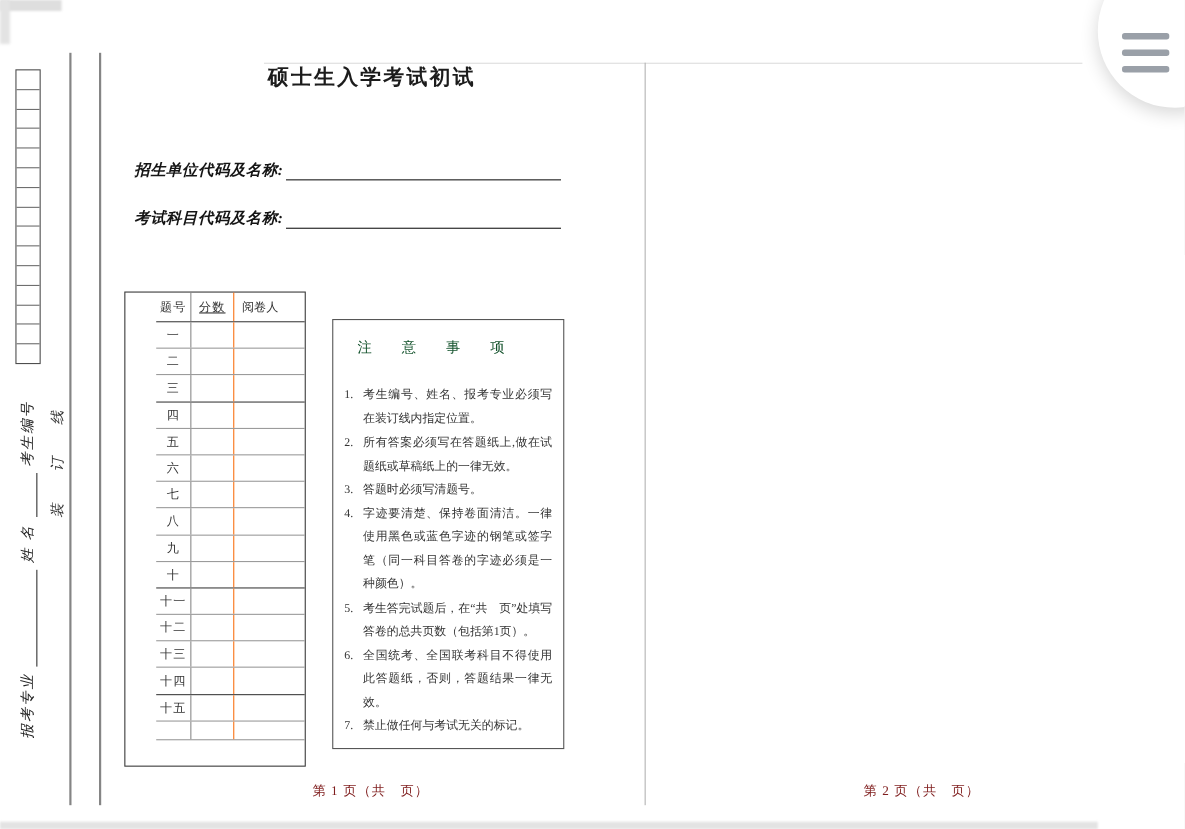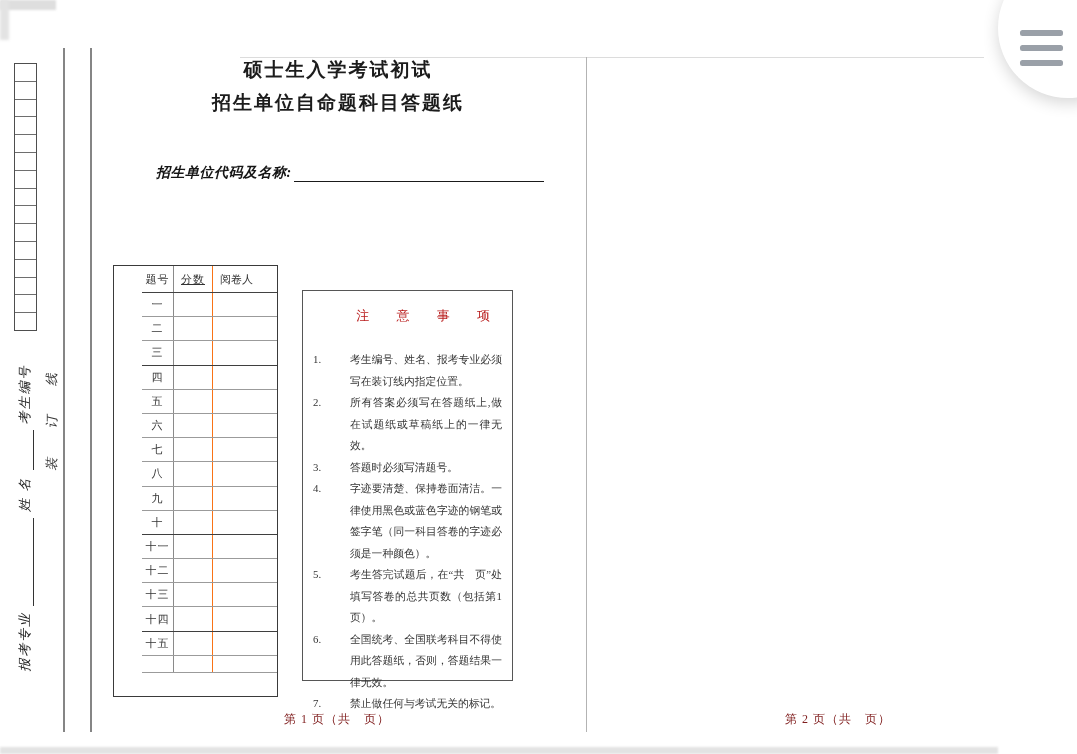--- a/index.html
+++ b/index.html
@@ -34,44 +34,44 @@
                    color:#333;white-space:nowrap;}
 
   
   .p1-title{position:absolute;left:92px;width:492px;text-align:center;font-weight:bold;
             letter-spacing:2px;font-size:19px;color:#1c1c1c;}
   .t1{top:57px;} .t2{top:90px;}
 
   
   .field-row{position:absolute;left:122px;width:388px;display:flex;align-items:flex-end;
              font-size:14px;font-weight:bold;font-style:italic;color:#151515;letter-spacing:.5px;}
-  .f1{top:164px;margin-left:34px;} .f2{top:190px;}
+  .f1{top:146px;} .f2{top:190px;}
   .field-line{flex:1;border-bottom:1.5px solid #1a1a1a;height:15px;margin-left:2px;}
 
   
   .score-table{position:absolute;left:113px;top:265px;width:165px;height:432px;border:1.5px solid #3a3a3a;
                box-sizing:border-box;display:flex;flex-direction:column;font-size:11px;color:#333;background:#fff;}
   .srow{display:flex;height:24.2px;flex:none;border-bottom:1px solid #9b9b9b;box-sizing:border-box;margin-left:28px;}
   .srow.header{height:27px;border-bottom:1.3px solid #424242;}
   .c1{width:32px;border-right:1px solid #8a8a8a;display:flex;align-items:center;justify-content:center;
       letter-spacing:1px;box-sizing:border-box;}
   .c2{width:39px;border-right:1px solid #f97316;display:flex;align-items:center;justify-content:center;
       letter-spacing:1px;box-sizing:border-box;text-decoration:underline;}
   .c3{flex:1;display:flex;align-items:center;padding-left:7px;box-sizing:border-box;}
   .rows{display:contents;}
   .rows .srow:nth-of-type(3),.rows .srow:nth-of-type(10),.rows .srow:nth-of-type(14){border-bottom:1.4px solid #3f3f3f;}
   .rows .srow:nth-of-type(16){height:17px;}
   .srow.total{flex:1;border-bottom:none;}
 
   
   .notes-box{position:absolute;left:302px;top:290px;width:211px;height:391px;border:1.2px solid #565656;
              box-sizing:border-box;padding:16px 10px 0 10px;background:#fff;}
-  .notes-title{text-align:right;font-size:13px;letter-spacing:12px;padding-left:12px;color:#b91c1c;}
+  .notes-title{text-align:left;font-size:13px;letter-spacing:12px;padding-left:12px;color:#14532d;}
   .notes-items{margin-top:24px;counter-reset:note;}
-  .note-item{display:flex;counter-increment:note;font-size:10.8px;line-height:21.5px;color:#343434;gap:20px;}
+  .note-item{display:flex;counter-increment:note;font-size:10.8px;line-height:21.5px;color:#343434;}
   .note-num{width:17px;flex:none;}
   .note-num::before{content:counter(note) ".";}
   .note-text{flex:1;text-align:justify;}
 
   
   .page-divider{position:absolute;left:586px;top:57px;width:1px;height:675px;background:#b3b3b3;}
 
   
   .footer{position:absolute;top:711px;width:200px;text-align:center;font-size:12px;color:#7f1d1d;letter-spacing:1px;}
   .fp1{left:237px;} .fp2{left:738px;}
@@ -117,24 +117,27 @@
     <span>姓 名</span>
     <span class="blank-line blank-name"></span>
     <span>考生编号</span>
   </div>
 
   <div class="rot bind-line-label">装 订 线</div>
   <div class="bind-line bl-1"></div>
   <div class="bind-line bl-2"></div>
 
   <div class="p1-title t1">硕士生入学考试初试</div>
-  <div class="p1-title t2">招生单位自命题科目答题纸</div>
 
   <div class="field-row f1">
     <span>招生单位代码及名称:</span>
+    <span class="field-line"></span>
+  </div>
+  <div class="field-row f2">
+    <span>考试科目代码及名称:</span>
     <span class="field-line"></span>
   </div>
 
   <div class="score-table">
     <div class="srow header">
       <div class="c1">题号</div>
       <div class="c2">分数</div>
       <div class="c3">阅卷人</div>
     </div>
     <div class="rows">

